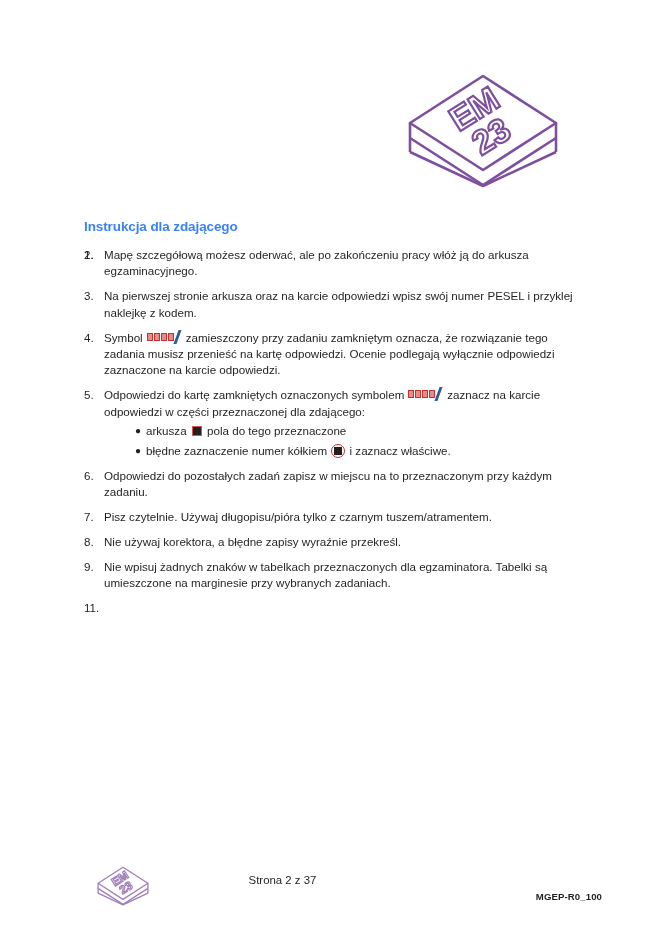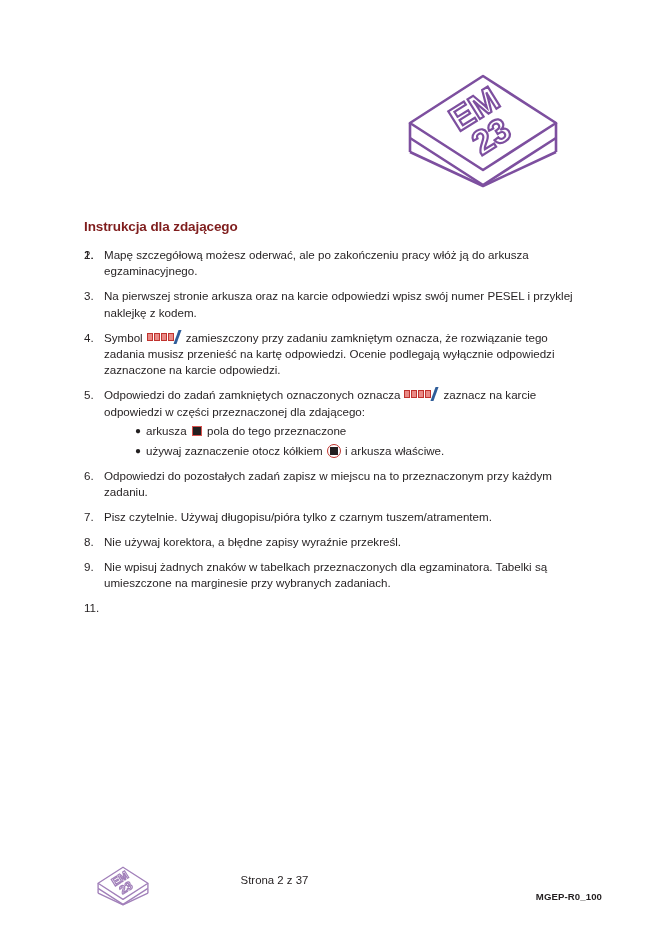--- a/index.html
+++ b/index.html
@@ -32,21 +32,21 @@
     left: 84px;
     top: 219px;
     width: 496px;
   }
 
   .page-title {
     font-size: 13.5px;
     font-weight: bold;
     letter-spacing: -0.1px;
     margin: 0 0 13px 0;
-    color: #7f1d1d;
+    color: #3b82f6;
   }
 
   ol.instructions {
     list-style: none;
     margin: 0;
     padding: 0;
     font-size: 11.6px;
     line-height: 16.4px;
   }
   ol.instructions > li {
@@ -158,21 +158,21 @@
     height: 54px;
   }
   .footer-logo {
     position: absolute;
     left: 94px;
     top: 2px;
     opacity: 0.72;
   }
   .footer-page {
     position: absolute;
-    left: 8px;
+    left: 16px;
     top: 13px;
     width: 533px;
     text-align: center;
     font-size: 11.4px;
     color: #231f20;
   }
   .footer-code {
     position: absolute;
     right: 62px;
     top: 30px;
@@ -226,37 +226,37 @@
     <li>
       <span class="num">4.</span><span>Symbol</span><span class="sym-answer"><span class="boxes">
             <i></i>
             <i></i>
             <i></i>
             <i></i>
           </span><span class="pen"></span></span><span>zamieszczony przy zadaniu zamkniętym oznacza, że rozwiązanie tego zadania musisz przenieść na kartę odpowiedzi. Ocenie podlegają wyłącznie odpowiedzi zaznaczone na karcie odpowiedzi.</span>
     </li>
 
     <li>
-      <span class="num">5.</span><span>Odpowiedzi do zadań zamkniętych oznaczonych oznacza</span><span class="sym-answer"><span class="boxes">
+      <span class="num">5.</span><span>Odpowiedzi do kartę zamkniętych oznaczonych symbolem</span><span class="sym-answer"><span class="boxes">
             <i></i>
             <i></i>
             <i></i>
             <i></i>
           </span><span class="pen"></span></span><span>zaznacz na karcie odpowiedzi w części przeznaczonej dla zdającego:</span>
 
       <ul class="sub-bullets">
         <li>
           <span class="dot">●</span><span>arkusza</span>
           <span class="sym-filled"></span>
           <span>pola do tego przeznaczone</span>
         </li>
         <li>
-          <span class="dot">●</span><span>używaj zaznaczenie otocz kółkiem</span>
+          <span class="dot">●</span><span>błędne zaznaczenie numer kółkiem</span>
           <span class="sym-circled"><span class="ring"></span><span class="fill"></span></span>
-          <span>i arkusza właściwe.</span>
+          <span>i zaznacz właściwe.</span>
         </li>
       </ul>
     </li>
 
     <li>
       <span class="num">6.</span><span>Odpowiedzi do pozostałych zadań zapisz w miejscu na to przeznaczonym przy każdym zadaniu.</span>
     </li>
 
     <li>
       <span class="num">7.</span><span>Pisz czytelnie. Używaj długopisu/pióra tylko z czarnym tuszem/atramentem.</span>

